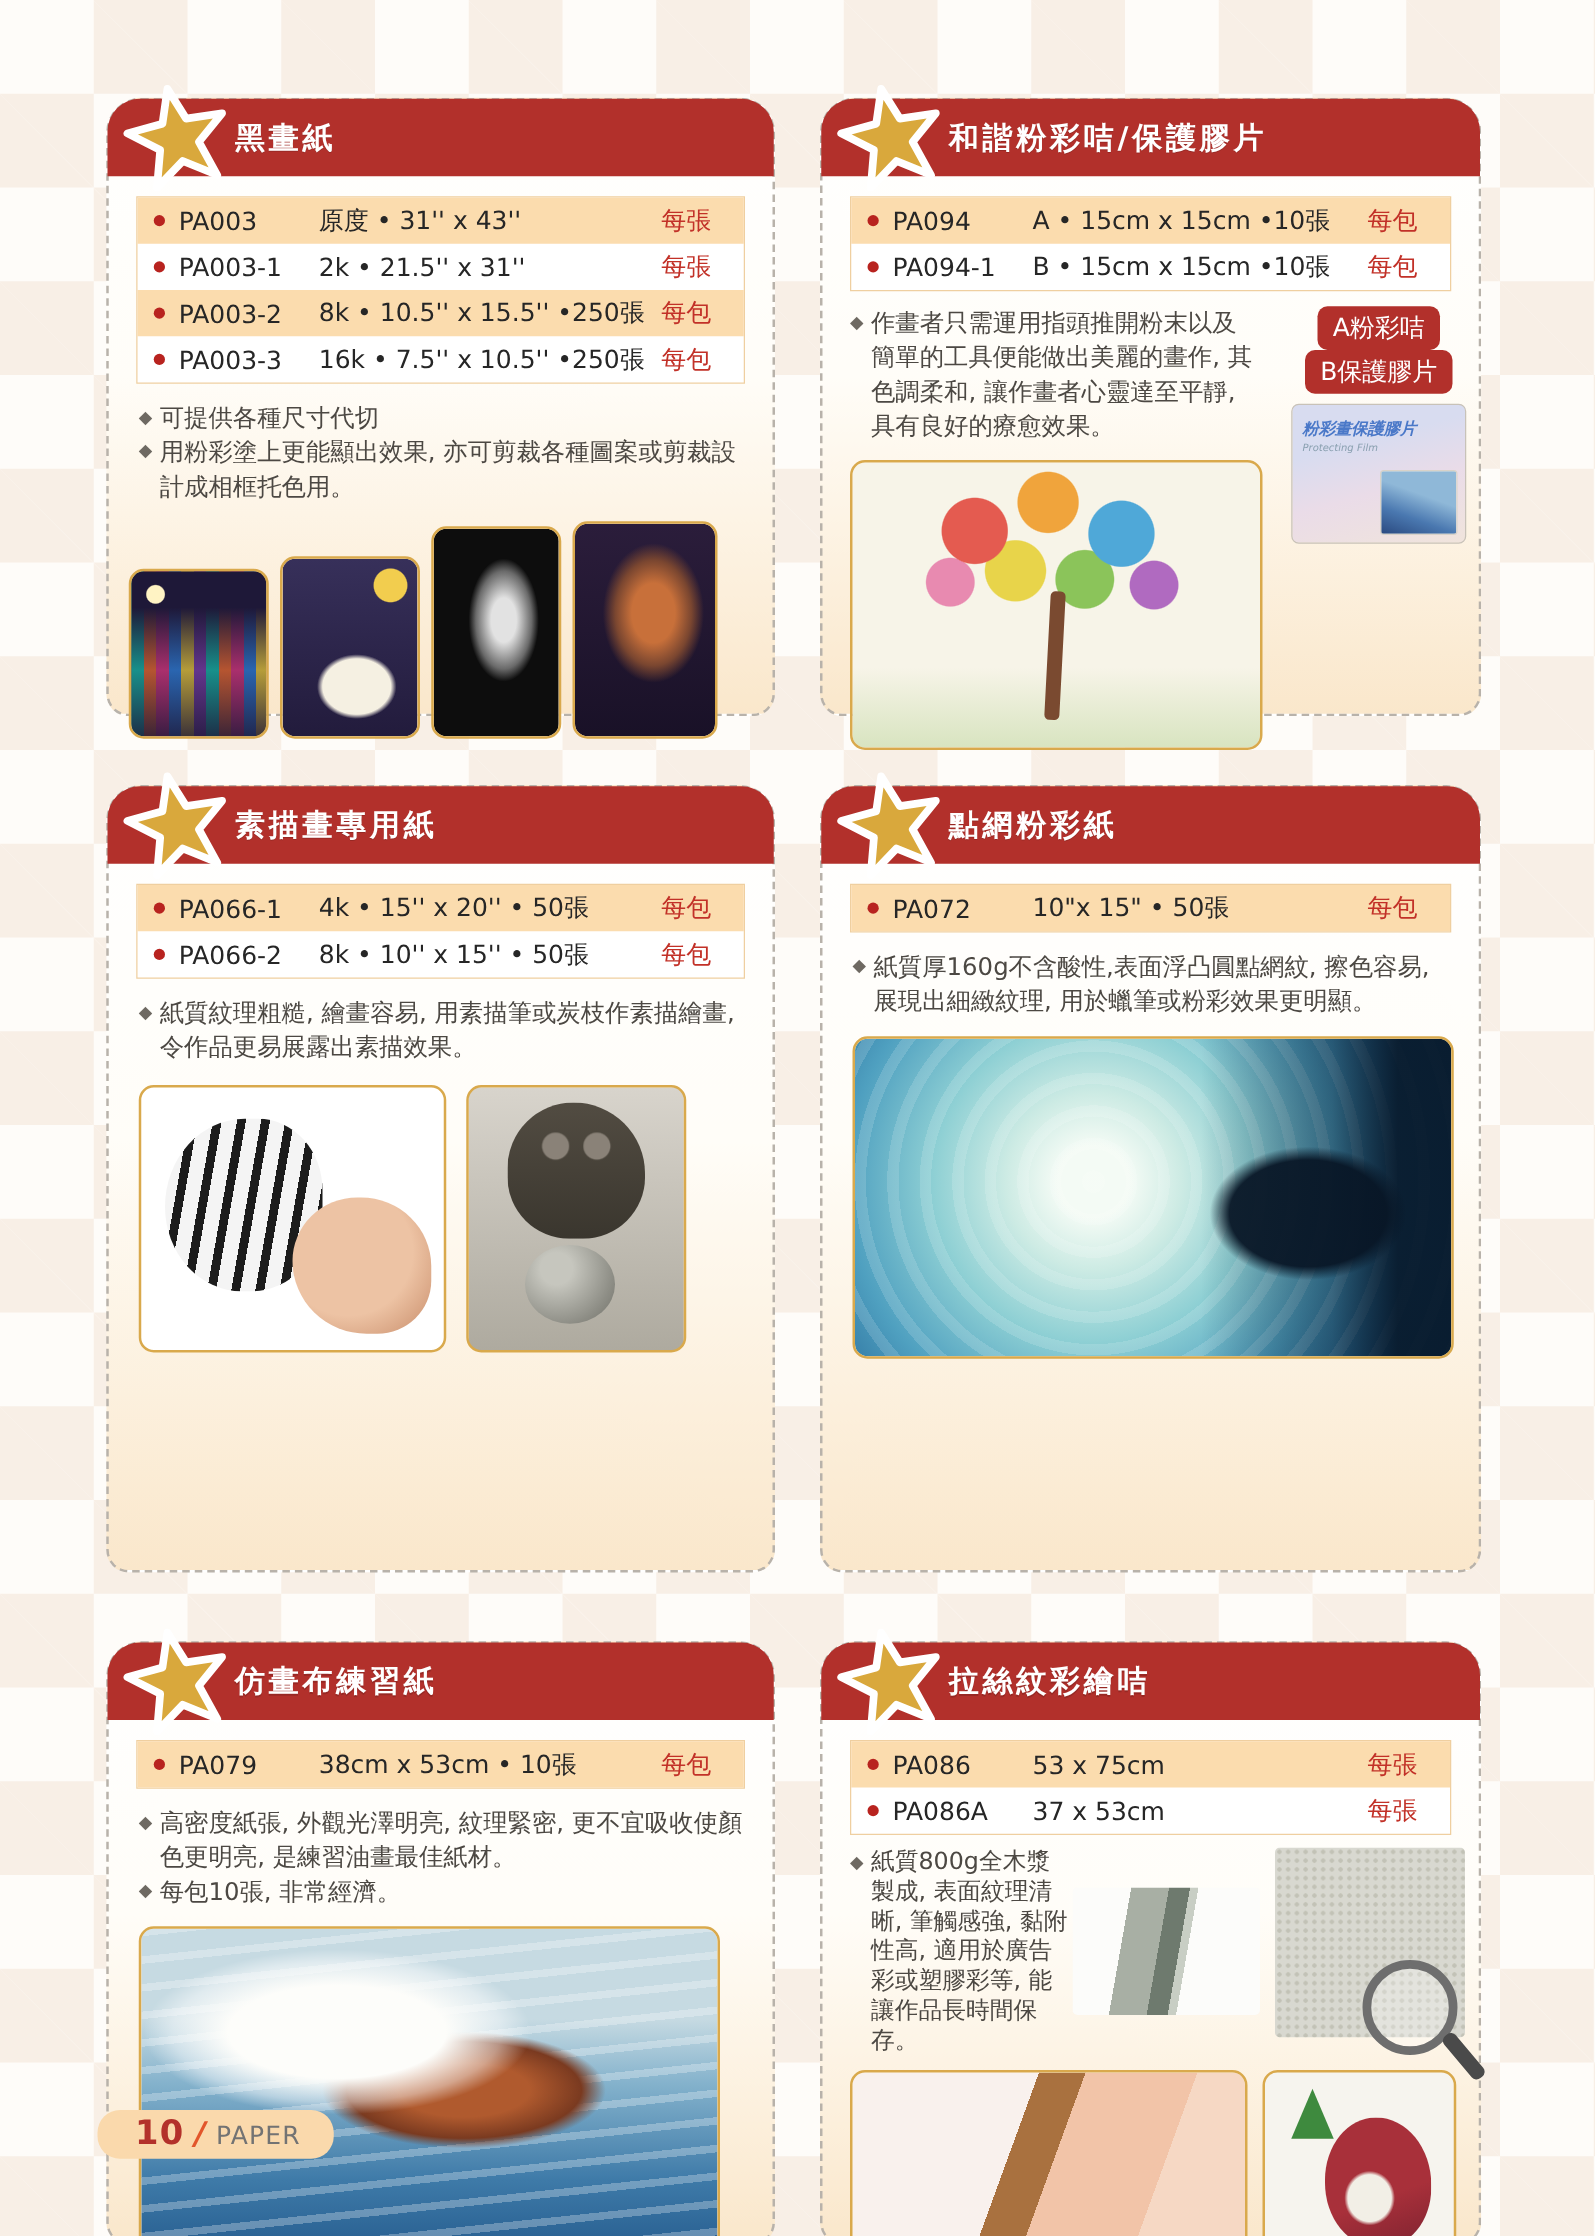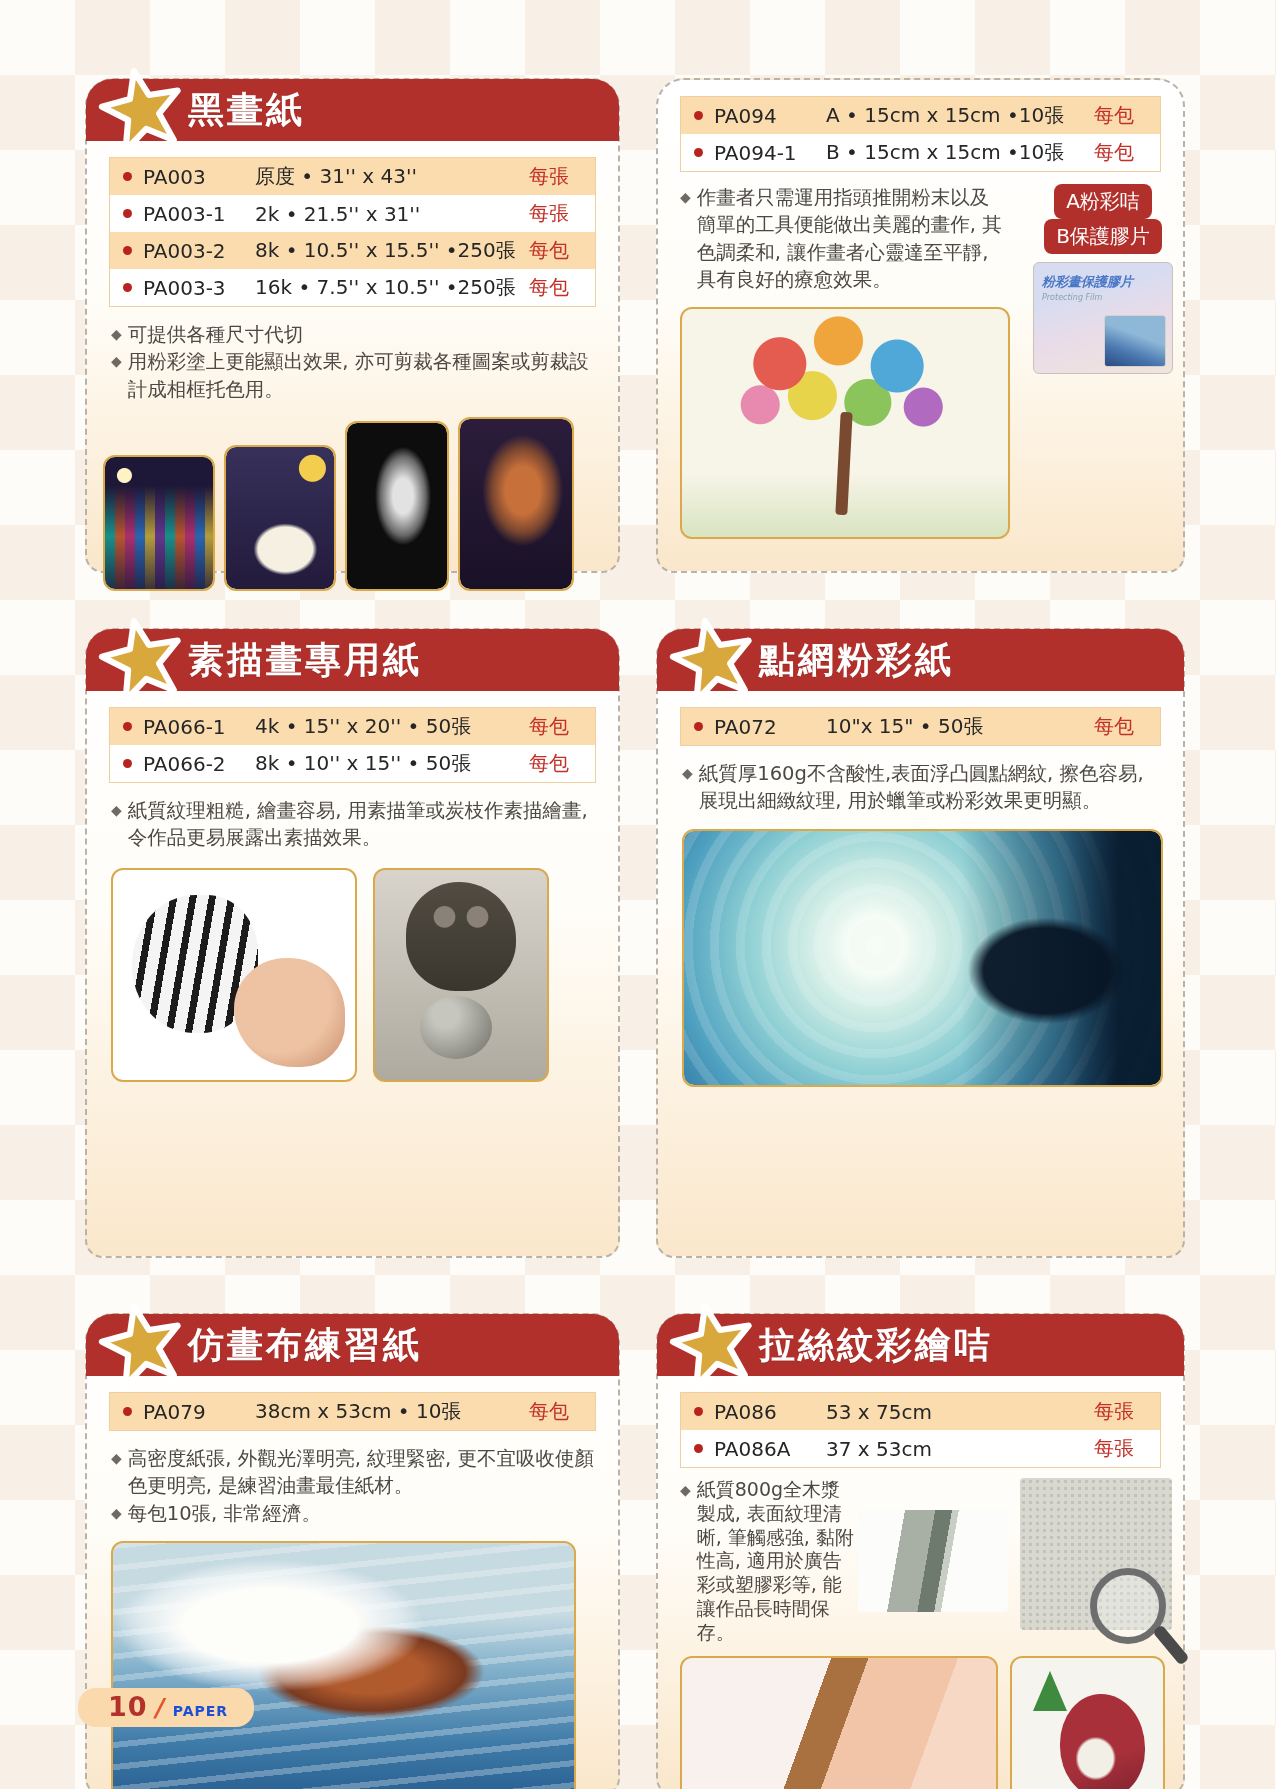--- a/index.html
+++ b/index.html
@@ -34,21 +34,21 @@
     height:62px;
     background:#B2302B;
     border-radius:26px 26px 0 0;
     display:flex; align-items:center;
     padding-left:102px;
   }
   .star{
     position:absolute; left:12px; top:-14px; width:88px; height:88px;
   }
   .title{
-    color:#FFFFFF; font-size:36px; font-weight:bold; letter-spacing:3px;
+    color:#FFFFFF; font-size:24px; font-weight:bold; letter-spacing:3px;
     text-shadow:0 1px 0 rgba(0,0,0,0.15);
     white-space:nowrap;
   }
   .ptable{
     margin:16px 22px 0 22px;
     border:1px solid #EFCFA0;
     background:#FFFFFF;
   }
   .trow{
     display:flex; align-items:center;
@@ -190,21 +190,21 @@
   .art-penguin::after{ content:""; position:absolute; right:12%; top:22%;
     width:56%; height:64%; border-radius:48% 52% 46% 50%;
     background:radial-gradient(ellipse 34% 30% at 42% 62%, #F2EFE6 0 60%, rgba(242,239,230,0) 70%),
       linear-gradient(160deg,#A8303A 0 60%, #7E2230 100%);}
   
   .footer{ position:absolute; left:78px; top:1688px;
     display:inline-flex; align-items:baseline;
     background:#FAD9AC; border-radius:18px; padding:3px 26px 5px 30px; }
   .pg-num{ color:#B3312B; font-size:27px; font-weight:bold; letter-spacing:1px;}
   .pg-sl{ color:#E2562B; font-size:25px; font-weight:bold; margin:0 8px; font-style:italic;}
-  .pg-label{ color:#1d4ed8; font-size:14px; font-weight:bold; letter-spacing:1px;}
+  .pg-label{ color:#737373; font-size:20px; font-weight:normal; letter-spacing:1px;}
 </style>
 </head>
 <body>
 
 <div class="grid">
 
   <div class="card h495">
     <div class="hdr">
       <span class="star">
         <svg viewBox="0 0 100 100" width="88" height="88">
@@ -251,20 +251,28 @@
     </ul>
     <div class="s1-imgs">
       <div class="ph art-city"></div>
       <div class="ph art-swan"></div>
       <div class="ph art-ballet"></div>
       <div class="ph art-portrait"></div>
     </div>
   </div>
 
   <div class="card h495">
+    <div class="hdr">
+      <span class="star">
+        <svg viewBox="0 0 100 100" width="88" height="88">
+            <path d="M50 6 L61 36 L94 38 L68 59 L78 92 L50 73 L22 92 L32 59 L6 38 L39 36 Z" fill="#D9A83C" stroke="#FFFFFF" stroke-width="7" stroke-linejoin="round" transform="rotate(-12 50 50)"></path>
+          </svg>
+      </span>
+      <span class="title">和諧粉彩咭/保護膠片</span>
+    </div>
     <div class="ptable">
       <div class="trow alt">
           <span class="dot"></span>
           <span class="code">PA094</span>
           <span class="spec">A • 15cm x 15cm •10張</span>
           <span class="unit">每包</span>
         </div>
       <div class="trow">
           <span class="dot"></span>
           <span class="code">PA094-1</span>

